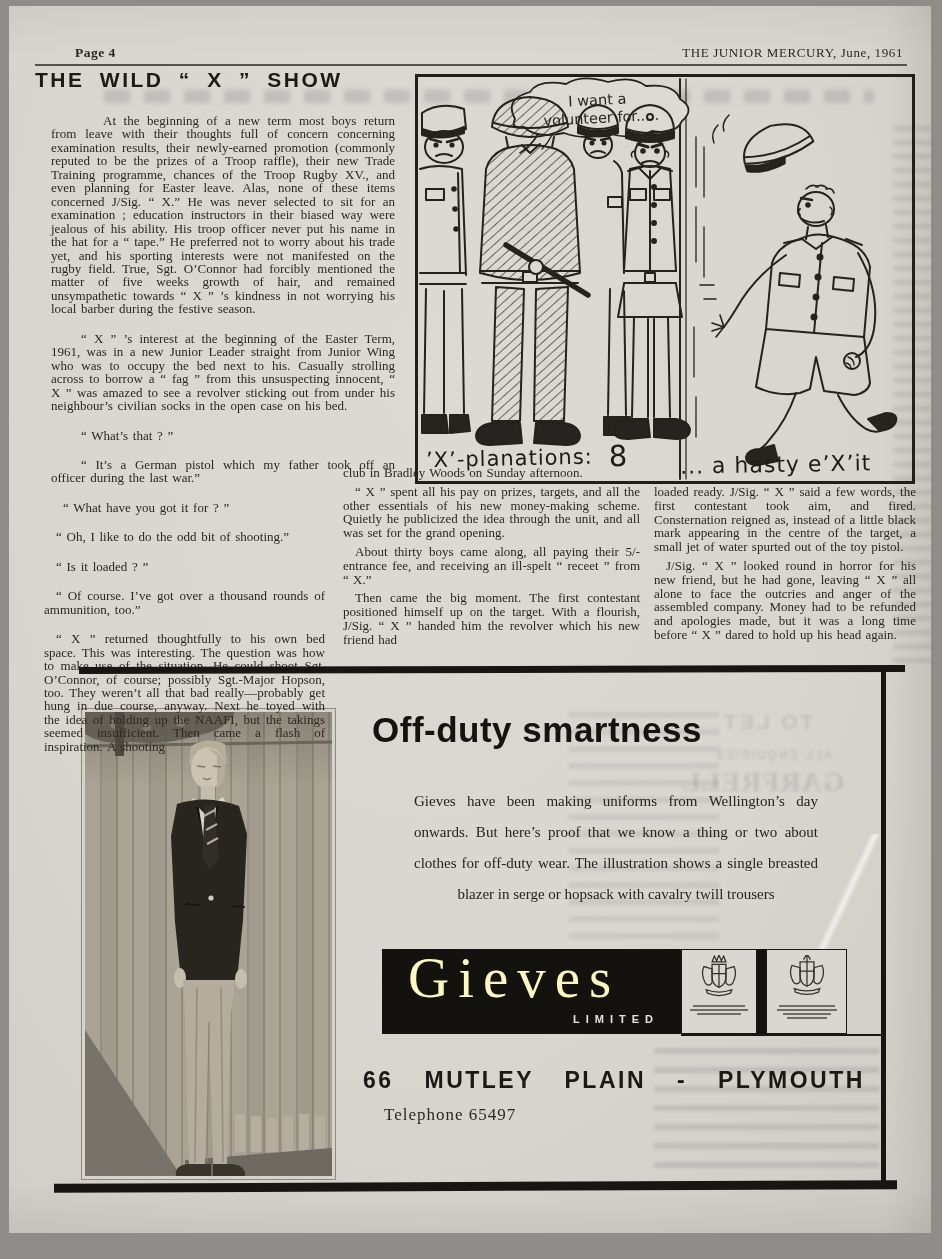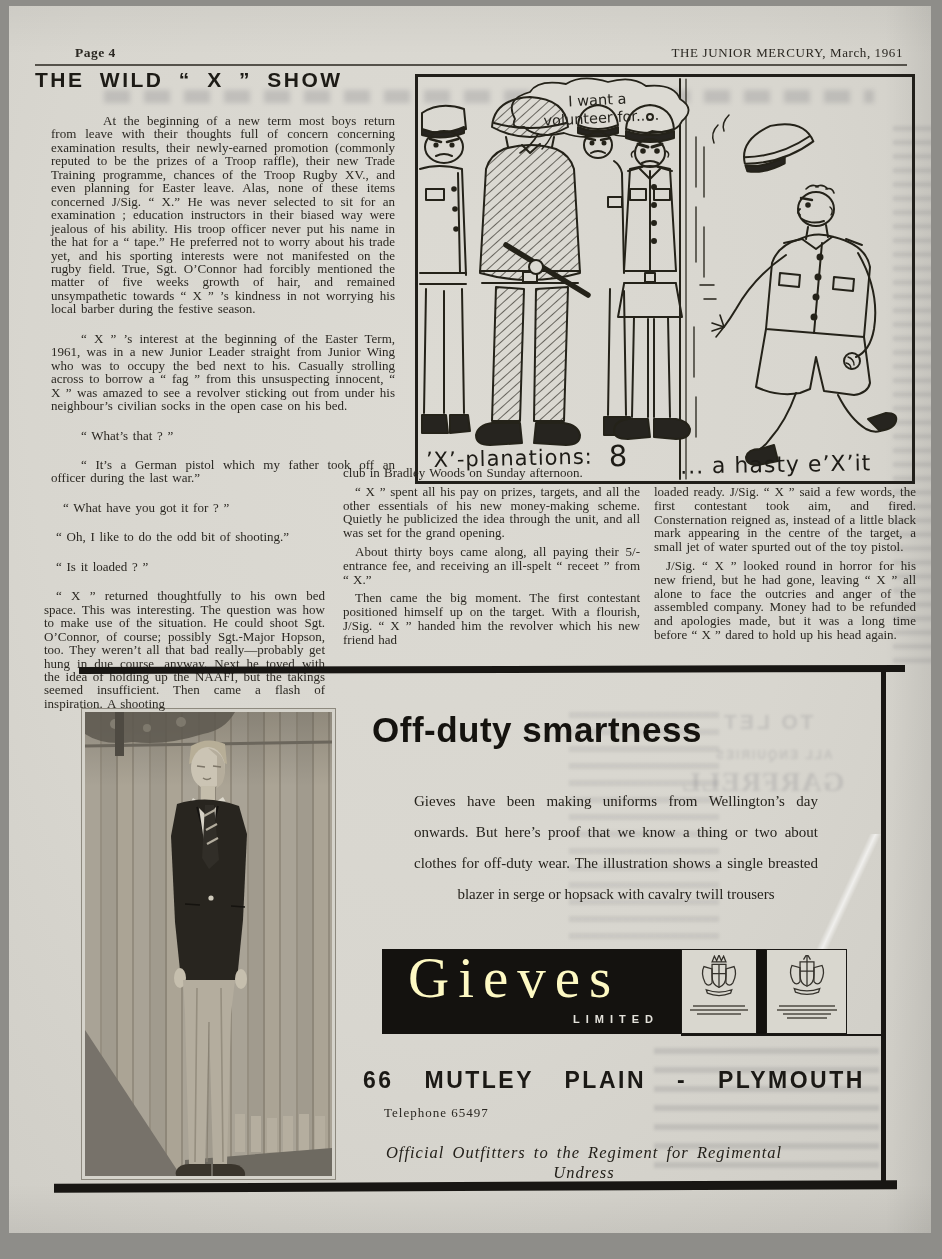--- a/index.html
+++ b/index.html
@@ -88,53 +88,54 @@
     font-size:11px;color:#e4e2db;letter-spacing:6px;font-weight:bold;}
   .crest-panel{position:absolute;top:0;height:85px;background:#d9d7cf;border:1px solid #1b1916;box-sizing:border-box;text-align:center;}
   .crest-p1{left:299px;width:76px;}
   .crest-div{position:absolute;left:375px;top:0;width:9px;height:85px;background:#14120f;}
   .crest-p2{left:384px;width:81px;}
   .crest-panel svg{margin-top:5px;}
   .warrant-line{height:2px;background:#55524a;opacity:.8;margin:2px auto;}
   .strip-underline{left:672px;top:1028px;width:205px;height:2px;background:#181613;z-index:4;}
   .ad-address{left:354px;top:1061px;font-family:"Liberation Sans",sans-serif;font-weight:bold;
     font-size:23px;letter-spacing:2.5px;word-spacing:22px;color:#1b1915;z-index:4;}
-  .ad-phone{left:375px;top:1099px;font-size:13px;letter-spacing:1px;z-index:4;}
+  .ad-phone{left:375px;top:1099px;font-size:17px;letter-spacing:1px;z-index:4;}
   .ad-tagline{left:363px;top:1137px;width:424px;text-align:center;font-style:italic;
     font-size:16.5px;letter-spacing:1px;word-spacing:3px;color:#24211b;z-index:4;}
 </style>
 </head>
 <body>
 
 <div id="paper">
 
   <div class="smudge smudge1 abs"></div>
   <div class="smudge smudge2 abs"></div>
   <div class="smudge smudge3 abs"></div>
   <div class="smudge smudge4 abs"></div>
   <div class="ghost ghost-tolet">TO LET</div>
   <div class="ghost ghost-enq">ALL ENQUIRIES</div>
   <div class="ghost ghost-gar">GARFRELL</div>
   <div class="crease abs"></div>
 
   <div class="abs hdr-left">Page 4</div>
-  <div class="abs hdr-right">THE JUNIOR MERCURY, March, 1961</div>
+  <div class="abs hdr-right">THE JUNIOR MERCURY, June, 1961</div>
   <div class="abs hdr-rule"></div>
 
   <div class="abs headline">THE WILD “ X ” SHOW</div>
 
   <div class="abs colA">
 
   <p class="para ind-lg">At the beginning of a new term most boys return from leave with their thoughts full of concern concerning examination results, their newly-earned promotion (commonly reputed to be the prizes of a Troop raffle), their new Trade Training programme, chances of the Troop Rugby XV., and even planning for Easter leave.  Alas, none of these items concerned J/Sig. “ X.”  He was never selected to sit for an examination ;  education instructors in their biased way were jealous of his ability.  His troop officer never put his name in the hat for a “ tape.”  He preferred not to worry about his trade yet, and his sporting interests were not manifested on the rugby field.  True, Sgt. O’Connor had forcibly mentioned the matter of five weeks growth of hair, and remained unsympathetic towards “ X ” ’s kindness in not worrying his local barber during the festive season.</p>
       <p class="para ind-md">“ X ” ’s interest at the beginning of the Easter Term, 1961, was in a new Junior Leader straight from Junior Wing who was to occupy the bed next to his.  Casually strolling across to borrow a “ fag ” from this unsuspecting innocent, “ X ” was amazed to see a revolver sticking out from under his neighbour’s civilian socks in the open case on his bed.</p>
       <p class="para ind-md">“ What’s  that ? ”</p>
       <p class="para ind-md">“ It’s a German pistol which my father took off an officer during the last war.”</p>
       <p class="para ind-sm">“ What have you got it for ? ”</p>
       <p class="para ind-sm narrow">“ Oh, I like to do the odd bit of shooting.”</p>
       <p class="para ind-sm narrow">“ Is it loaded ? ”</p>
+      <p class="para ind-sm narrow">“ Of course.  I’ve got over a thousand rounds of ammunition, too.”</p>
       <p class="para ind-sm narrow">“ X ” returned thoughtfully to his own bed space.  This was interesting.  The question was how to make use of the situation.  He could shoot Sgt. O’Connor, of course; possibly Sgt.-Major Hopson, too.  They weren’t all that bad really—probably get hung in due course, anyway.  Next he toyed with the idea of holding up the NAAFI, but the takings seemed insufficient.  Then came a flash of inspiration.  A shooting</p>
     </div>
   <div class="abs colB2">
 
   <p class="para noind">club in Bradley Woods on Sunday afternoon.</p>
       <p class="para ind-sm">“ X ” spent all his pay on prizes, targets, and all the other essentials of his new money-making scheme.  Quietly he publicized the idea through the unit, and all was set for the grand opening.</p>
       <p class="para ind-sm">About thirty boys came along, all paying their 5/- entrance fee, and receiving an ill-spelt “ receet ” from “ X.”</p>
       <p class="para ind-sm">Then came the big moment.  The first contestant positioned himself up on the target.  With a flourish, J/Sig. “ X ” handed him the revolver which his new friend had</p>
     </div>
   <div class="abs colB3">
@@ -378,15 +379,14 @@
       <div class="warrant-line" style="width:56px"></div>
       <div class="warrant-line" style="width:60px"></div>
       <div class="warrant-line" style="width:48px"></div>
       <div class="warrant-line" style="width:40px"></div>
     </div>
   </div>
   <div class="abs strip-underline"></div>
 
   <div class="abs ad-address">66 MUTLEY PLAIN - PLYMOUTH</div>
   <div class="abs ad-phone">Telephone 65497</div>
-  <div class="abs ad-tagline">Official Outfitters to the Regiment for Regimental Undress</div>
 
 </div>
 
 </body></html>

